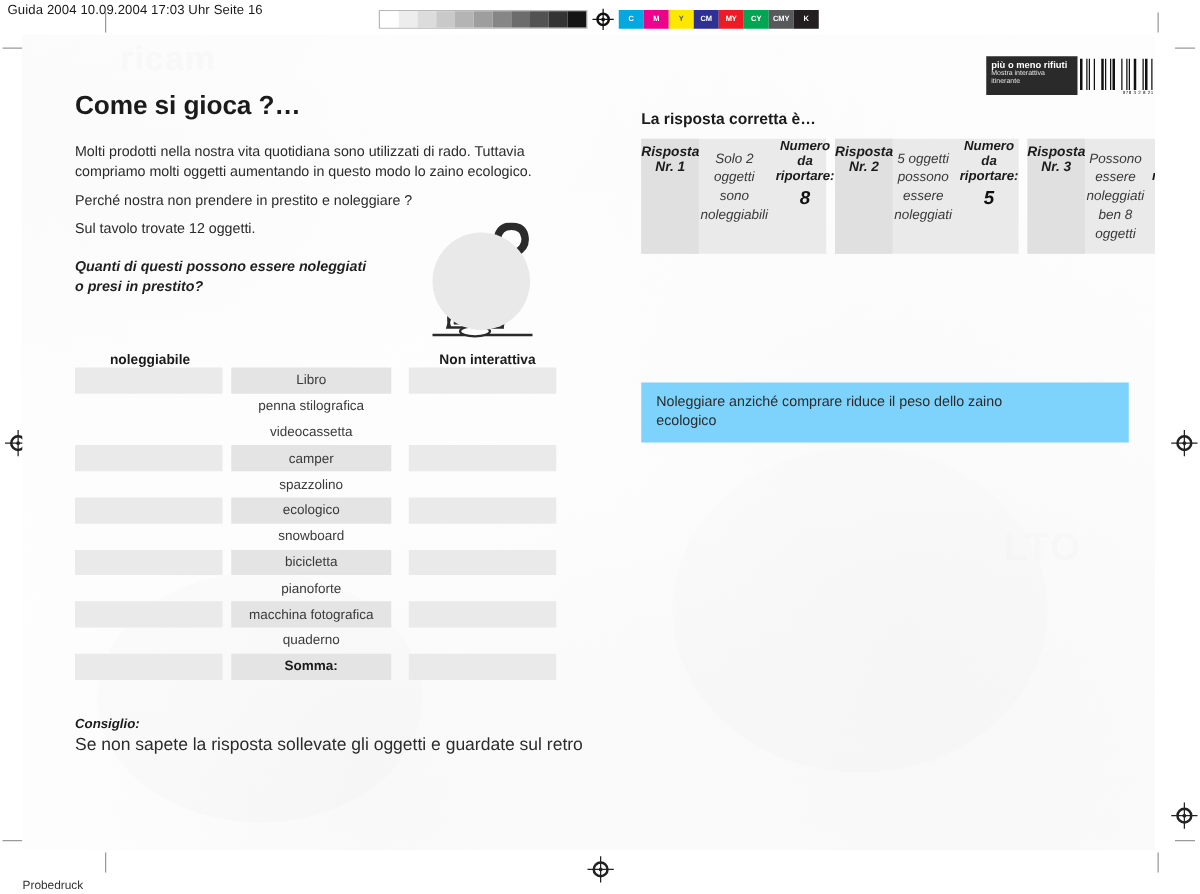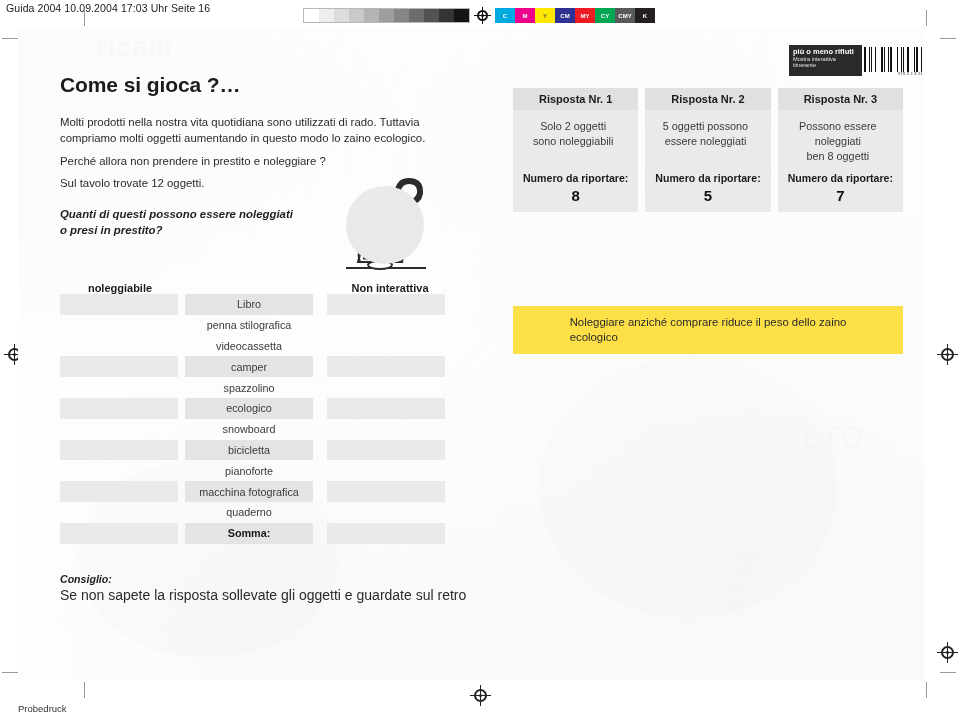--- a/index.html
+++ b/index.html
@@ -179,21 +179,21 @@
 
   
   .right-col { position: absolute; left: 495px; top: 60px; width: 390px; }
   .answers-title {
     font-size: 12.5px; font-weight: bold; color: #1b1b1b;
     margin-bottom: 9px;
   }
   .cards { display: flex; gap: 7px; }
   .card {
     width: 148px; background: #eaeaea;
-    display: flex; flex-direction: column;
+    display: flex; flex-direction: row; font-style: italic;
   }
   .card-head {
     background: #e0e0e0; text-align: center;
     font-size: 11px; font-weight: bold; color: #1b1b1b;
     padding: 5px 0 5px 0;
   }
   .card-body {
     text-align: center; font-size: 10.8px; color: #3a3a3a;
     line-height: 15px; padding: 9px 6px 8px 1px;
     min-height: 62px;
@@ -203,22 +203,22 @@
   }
   .card-foot .lbl {
     font-size: 10.6px; font-weight: bold; color: #1b1b1b;
     padding-bottom: 3px;
   }
   .card-foot .num {
     font-size: 15px; font-weight: bold; color: #111;
   }
   .info-box {
     position: absolute; left: 495px; top: 278px;
-    width: 390px; height: 48px; background: #fde047;
-    display: flex; align-items: center; justify-content: center;
+    width: 390px; height: 48px; background: #7dd3fc;
+    display: flex; align-items: center;
   }
   .info-box span {
     font-size: 11.4px; color: #2b2b2b; line-height: 15.5px;
     padding: 0 12px; max-width: 360px;
   }
 
   
   .advice { position: absolute; left: 42px; top: 545px; width: 430px; }
   .advice-label {
     font-size: 10.6px; font-weight: bold; font-style: italic; color: #1b1b1b;
@@ -339,21 +339,21 @@
             <b class="t"></b>
             <b></b>
           </div>
         <div class="barcode-num">978 3 2 8 21</div>
       </div>
     </div>
 
     <div class="left-col">
       <div class="page-title">Come si gioca ?…</div>
       <div class="body-p">Molti prodotti nella nostra vita quotidiana sono utilizzati di rado. Tuttavia compriamo molti oggetti aumentando in questo modo lo zaino ecologico.</div>
-      <div class="body-p tight">Perché allora non prendere in prestito e noleggiare ?</div>
+      <div class="body-p tight">Perché nostra non prendere in prestito e noleggiare ?</div>
       <div class="body-p tight">Sul tavolo trovate 12 oggetti.</div>
       <div class="question-it">Quanti di questi possono essere noleggiati</div>
       <div class="question-it" style="margin-top:0">o presi in prestito?</div>
     </div>
 
     <div class="character">
       <div class="char-circle"></div>
       <svg width="108" height="105" viewBox="0 0 108 105">
 
         <path d="M62 12 q2-9 11-9 q10 0 11 9 q1 8-7 12 q-5 3-5 9 l0 3" fill="none" stroke="#2b2b2b" stroke-width="6" stroke-linecap="round"></path>
@@ -449,20 +449,21 @@
           </div>
           <div class="trow shaded sum">
             <div class="cell cell-left"></div>
             <div class="cell cell-mid">Somma:</div>
             <div class="cell cell-right"></div>
           </div>
         </div>
     </div>
 
     <div class="right-col">
+      <div class="answers-title">La risposta corretta è…</div>
       <div class="cards" id="cards">
           <div class="card">
             <div class="card-head">Risposta Nr. 1</div>
             <div class="card-body">
               <div>Solo 2 oggetti</div>
               <div>sono noleggiabili</div>
             </div>
             <div class="card-foot">
               <div class="lbl">Numero da riportare:</div>
               <div class="num">8</div>

